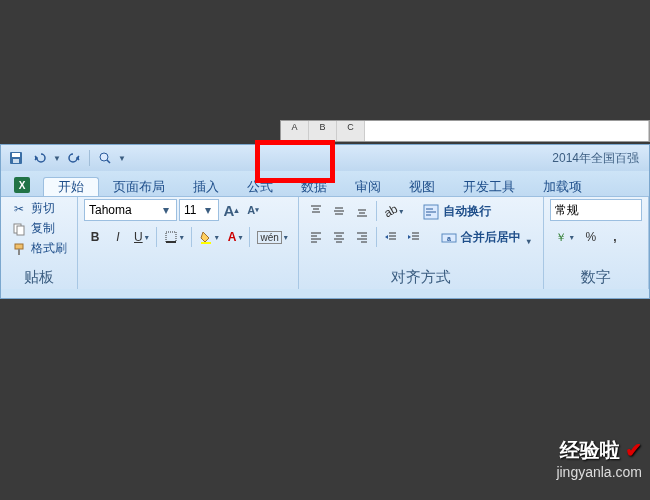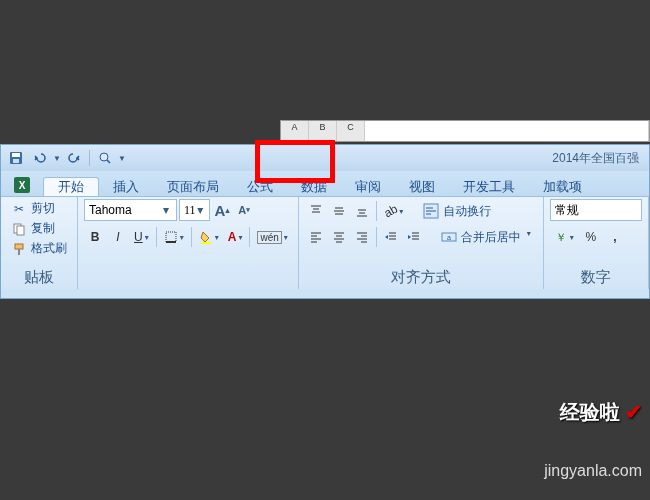--- a/index.html
+++ b/index.html
@@ -24,40 +24,40 @@
   .group-label { text-align: center; color: #3b5d80; font-size: 15px; padding: 2px 0; margin-top: auto; }
   .group-body { display: flex; gap: 4px; flex: 1; }
   
   .clipboard .vstack { display: flex; flex-direction: column; gap: 1px; }
   .clip-item { display: flex; align-items: center; gap: 4px; padding: 1px 4px; color: #1e4e8a; }
   .clip-icon { width: 16px; height: 16px; display: flex; align-items: center; justify-content: center; }
   
   .font-group .row1 { display: flex; align-items: center; gap: 2px; margin-bottom: 4px; }
   .combo { background: #fff; border: 1px solid #9cbfe0; height: 22px; display: flex; align-items: center; padding: 0 4px; }
   .combo.font-name { width: 93px; }
-  .combo.font-size { width: 31px; font-family: Liberation Serif, serif; }
+  .combo.font-size { width: 40px; }
   .combo-dd { width: 12px; text-align: center; color: #3b5d80; }
   .mini-btn { width: 20px; height: 20px; border: 1px solid transparent; display: flex; align-items: center; justify-content: center; color: #3b5d80; font-size: 13px; }
   
   .font-group .row2 { display: flex; align-items: center; gap: 1px; }
   .tool-btn { min-width: 22px; height: 24px; border: 1px solid transparent; display: flex; align-items: center; justify-content: center; padding: 0 3px; color: #333; border-radius: 2px; }
   .dd-arrow { font-size: 8px; margin-left: 2px; color: #3b5d80; }
   .v-sep { width: 1px; height: 20px; background: #a8c7e4; margin: 0 2px; }
   
   .align-group .row { display: flex; align-items: center; gap: 1px; margin-bottom: 2px; }
-  .wrap-btn { display: flex; align-items: flex-start; gap: 4px; padding: 2px 6px; color: #1e4e8a; }
+  .wrap-btn { display: flex; align-items: flex-end; gap: 4px; padding: 2px 6px; color: #1e4e8a; font-weight: bold; }
   
   .num-group .row { display: flex; align-items: flex-end; gap: 2px; margin-bottom: 4px; }
   .combo.num-fmt { width: 92px; }
   
   .highlight-box { position: absolute; top: 140px; left: 255px; width: 80px; height: 43px; border: 5px solid #ff0000; pointer-events: none; z-index: 10; }
   .wm-wrap { position: absolute; right: 8px; bottom: 20px; text-align: right; }
   .wm-wrap .main { color: #fff; font-size: 20px; font-weight: bold; text-shadow: 1px 1px 2px #000; }
   .wm-wrap .main .chk { color: #d00; }
-  .wm-wrap .url { color: #ddd; font-size: 16px; margin-top: 36px; }
+  .wm-wrap .url { color: #ddd; font-size: 14px; }
   
   
   .sheet-peek { position: absolute; top: 120px; left: 280px; right: 0; height: 22px; background: #fff; border: 1px solid #999; font-size: 9px; color: #333; display: flex; overflow: hidden; }
   .sheet-peek .col { border-right: 1px solid #ccc; padding: 1px 6px; background: #e8e8e8; text-align: center; min-width: 28px; }
   .sheet-peek .cell { border-right: 1px solid #ccc; padding: 1px 4px; flex: 1; }
 </style>
 </head>
 <body>
 
 <div class="sheet-peek">
@@ -102,22 +102,22 @@
   </div>
 
   <div class="tab-strip">
     <div class="office-btn">
       <svg viewBox="0 0 18 18">
           <rect x="1" y="1" width="16" height="16" fill="#217346" rx="2"></rect>
           <text x="9" y="13" text-anchor="middle" fill="#fff" font-size="10" font-weight="bold">X</text>
         </svg>
     </div>
     <div class="tab active">开始</div>
+    <div class="tab">页面布局</div>
     <div class="tab">插入</div>
-    <div class="tab">页面布局</div>
     <div class="tab">公式</div>
     <div class="tab">数据</div>
     <div class="tab">审阅</div>
     <div class="tab">视图</div>
     <div class="tab">开发工具</div>
     <div class="tab">加载项</div>
   </div>
 
   <div class="ribbon">
 

